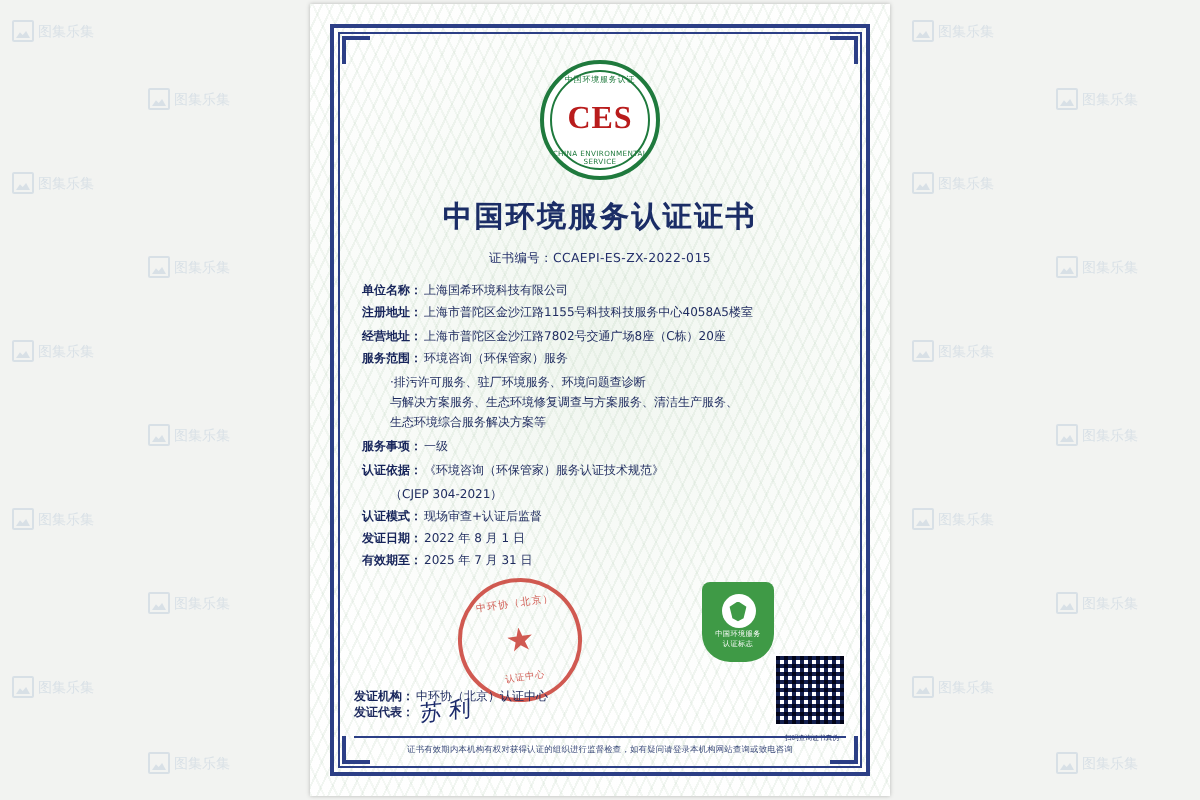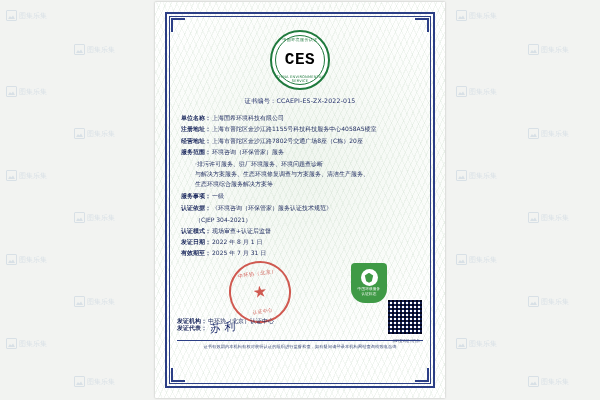--- a/index.html
+++ b/index.html
@@ -131,24 +131,24 @@
     justify-content: center;
   }
   .logo::before {
     content: "";
     position: absolute;
     left: 3px; top: 3px; right: 3px; bottom: 3px;
     border-radius: 50%;
     border: 1px solid #1f7a3d;
   }
   .logo-ces {
-    font-family: Liberation Mono, monospace;
+    font-family: Liberation Serif, serif;
     font-weight: bold;
     font-size: 16px;
-    color: #000000;
+    color: #b91c1c;
     letter-spacing: 0.5px;
     z-index: 2;
   }
   .logo-arc {
     position: absolute;
     top: 5px;
     width: 100%;
     text-align: center;
     font-size: 4px;
     color: #1f7a3d;
@@ -463,20 +463,21 @@
     <div class="content">
 
       <div class="logo-wrap">
         <div class="logo">
           <div class="logo-arc">中国环境服务认证</div>
           <div class="logo-ces">CES</div>
           <div class="logo-arc-bottom">CHINA ENVIRONMENTAL SERVICE</div>
         </div>
       </div>
 
+      <div class="cert-title">中国环境服务认证证书</div>
 
       <div class="cert-no">
         <span>证书编号：</span><span>CCAEPI-ES-ZX-2022-015</span>
       </div>
 
       <div class="fields">
         <div class="row">
           <span class="lbl">单位名称：</span>
           <span class="val">上海国希环境科技有限公司</span>
         </div>

